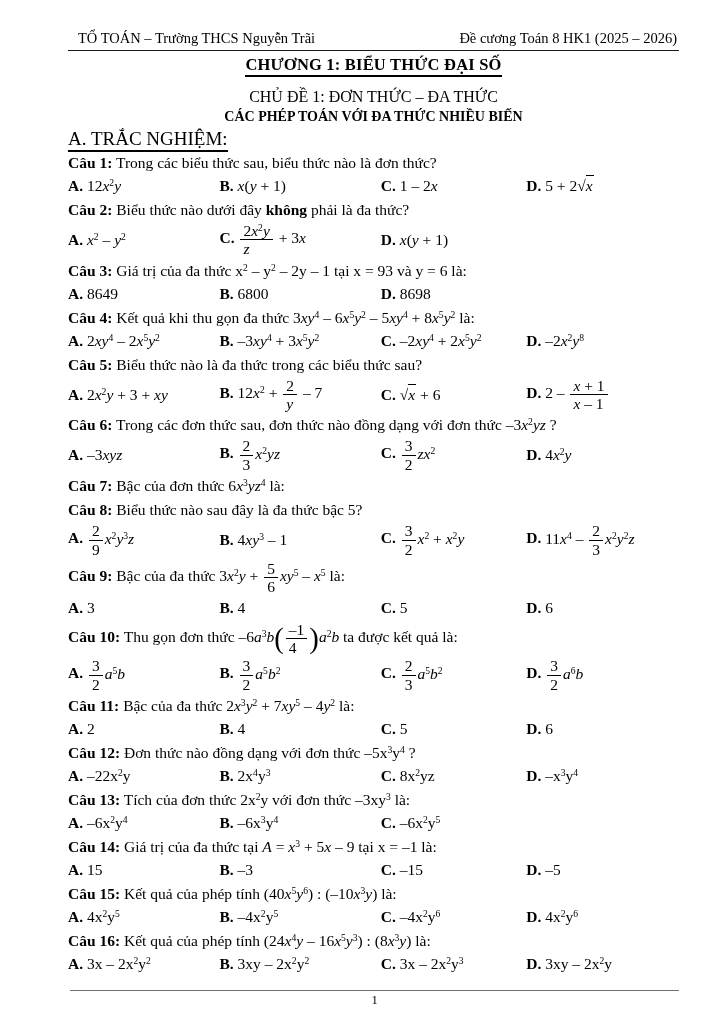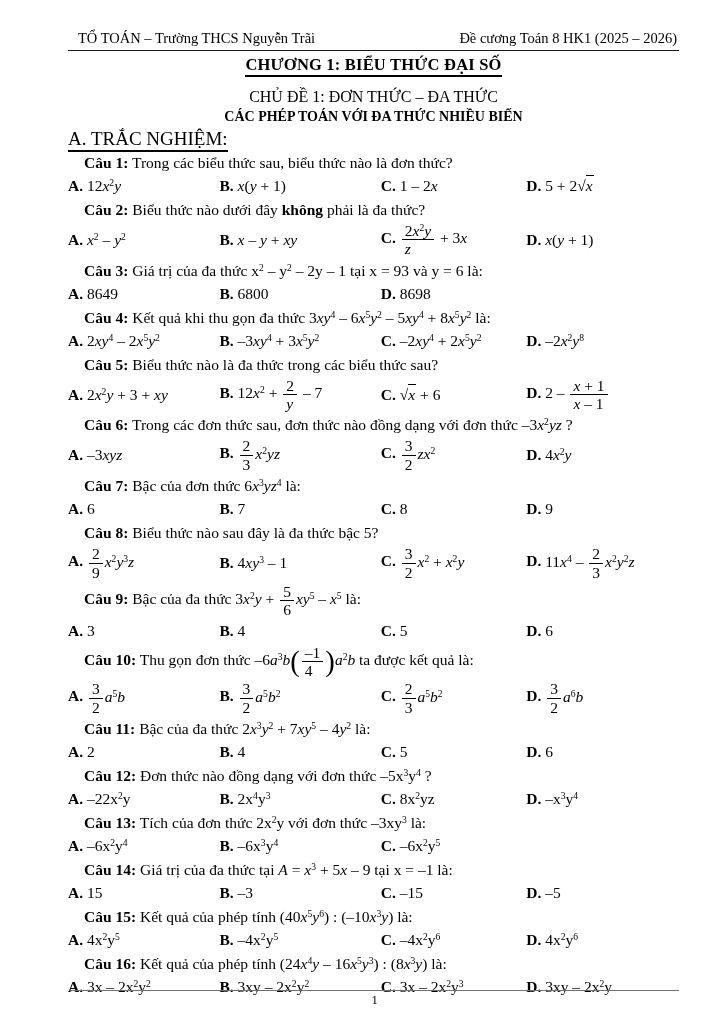--- a/index.html
+++ b/index.html
@@ -37,21 +37,21 @@
   .topic-title { text-align: center; font-weight: normal; font-size: 16px; margin-top: 12px; line-height: 1.3; }
   .subtopic-title { text-align: center; font-weight: bold; font-size: 14px; line-height: 1.3; }
   .section-heading {
     font-weight: normal;
     font-size: 19px;
     margin-top: 2px;
   }
   .section-heading span { border-bottom: 2px solid #000; padding-bottom: 1px; }
   
   .question { margin: 0; }
-  .q-line { margin: 2px 0 1px 16px; line-height: 1.42; }
+  .q-line { margin: 2px 0 1px 0; line-height: 1.42; }
   .q-label { font-weight: bold; }
   .opts {
     display: grid;
     grid-template-columns: 24.8% 26.4% 23.8% 25%;
     align-items: center;
     margin: 1px 0 2px 0;
     line-height: 1.42;
   }
   .opt { white-space: nowrap; }
   .opt-letter { font-weight: bold; }
@@ -112,21 +112,20 @@
           <span class="opt"><b class="opt-letter">B.</b><span class="opt-body"> <i>x</i>(<i>y</i> + 1)</span></span>
           <span class="opt"><b class="opt-letter">C.</b><span class="opt-body"> 1 – 2<i>x</i></span></span>
           <span class="opt"><b class="opt-letter">D.</b><span class="opt-body"> 5 + 2<span class="sq">√</span><span class="sqb"><i>x</i></span></span></span>
         </div>
   </div>
 
   <div class="question">
     <p class="q-line"><b class="q-label">Câu 2:</b> <span class="q-text">Biểu thức nào dưới đây <b>không</b> phải là đa thức?</span></p>
     <div class="opts">
           <span class="opt"><b class="opt-letter">A.</b><span class="opt-body"> <i>x</i><sup>2</sup> – <i>y</i><sup>2</sup></span></span>
-          <span class="opt"><b class="opt-letter">B.</b><span class="opt-body"> <i>x</i> – <i>y</i> + <i>xy</i></span></span>
           <span class="opt"><b class="opt-letter">C.</b><span class="opt-body"> <span class="fr">
                 <span class="fn">2<i>x</i><sup>2</sup><i>y</i></span>
                 <span class="fd"><i>z</i></span>
               </span> + 3<i>x</i></span></span>
           <span class="opt"><b class="opt-letter">D.</b><span class="opt-body"> <i>x</i>(<i>y</i> + 1)</span></span>
         </div>
   </div>
 
   <div class="question">
     <p class="q-line"><b class="q-label">Câu 3:</b> <span class="q-text">Giá trị của đa thức x<sup>2</sup> – y<sup>2</sup> – 2y – 1 tại x = 93 và y = 6 là:</span></p>
@@ -174,26 +173,20 @@
           <span class="opt"><b class="opt-letter">C.</b><span class="opt-body"> <span class="fr">
                 <span class="fn">3</span>
                 <span class="fd">2</span>
               </span><i>zx</i><sup>2</sup></span></span>
           <span class="opt"><b class="opt-letter">D.</b><span class="opt-body"> 4<i>x</i><sup>2</sup><i>y</i></span></span>
         </div>
   </div>
 
   <div class="question">
     <p class="q-line"><b class="q-label">Câu 7:</b> <span class="q-text">Bậc của đơn thức 6<i>x</i><sup>3</sup><i>yz</i><sup>4</sup> là:</span></p>
-    <div class="opts">
-          <span class="opt"><b class="opt-letter">A.</b><span class="opt-body"> 6</span></span>
-          <span class="opt"><b class="opt-letter">B.</b><span class="opt-body"> 7</span></span>
-          <span class="opt"><b class="opt-letter">C.</b><span class="opt-body"> 8</span></span>
-          <span class="opt"><b class="opt-letter">D.</b><span class="opt-body"> 9</span></span>
-        </div>
   </div>
 
   <div class="question">
     <p class="q-line"><b class="q-label">Câu 8:</b> <span class="q-text">Biểu thức nào sau đây là đa thức bậc 5?</span></p>
     <div class="opts">
           <span class="opt"><b class="opt-letter">A.</b><span class="opt-body"> <span class="fr">
                 <span class="fn">2</span>
                 <span class="fd">9</span>
               </span><i>x</i><sup>2</sup><i>y</i><sup>3</sup><i>z</i></span></span>
           <span class="opt"><b class="opt-letter">B.</b><span class="opt-body"> 4<i>xy</i><sup>3</sup> – 1</span></span>

